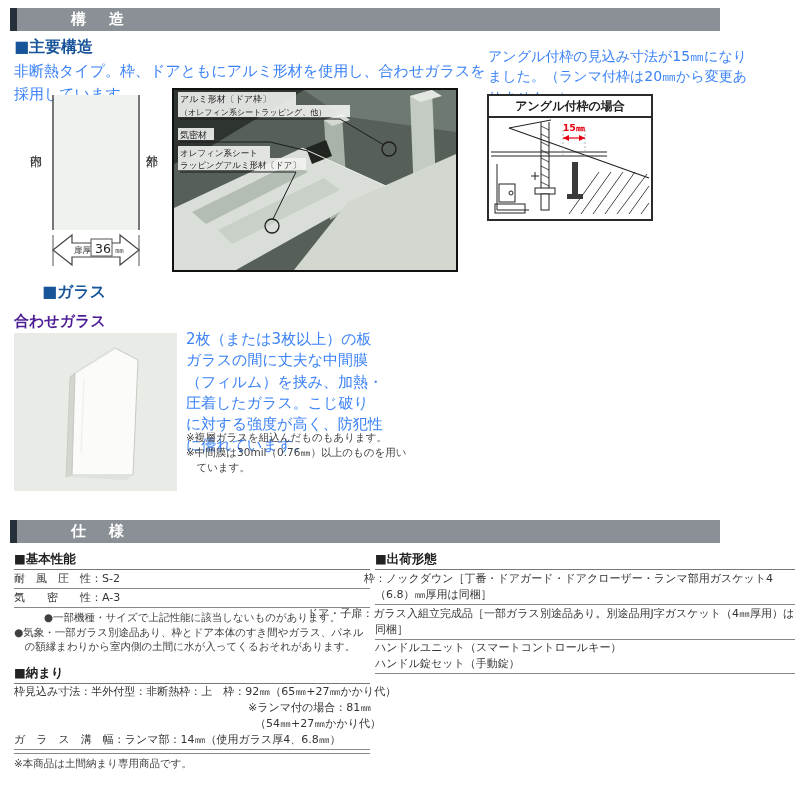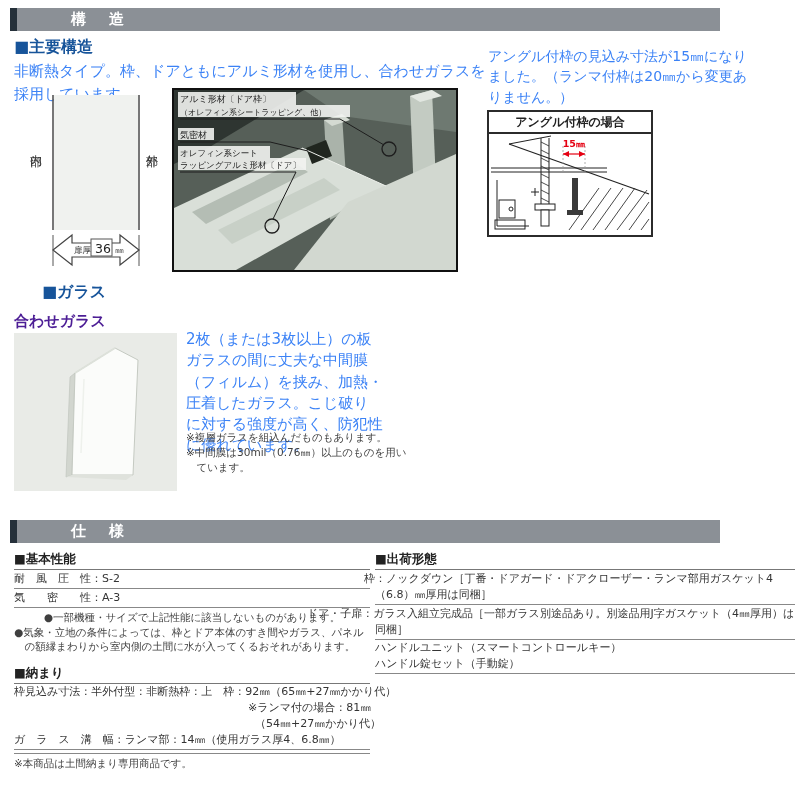--- a/index.html
+++ b/index.html
@@ -11,21 +11,21 @@
   .bar-label{color:#ffffff;font-weight:bold;font-size:15px;letter-spacing:4px;padding-left:14px;line-height:23px;}
   
   .blue-head{position:absolute;left:14px;color:#17549a;font-weight:bold;font-size:16px;}
   .sub-head{position:absolute;left:14px;color:#4c1d95;font-weight:bold;font-size:15px;}
   .body-text{position:absolute;font-size:15px;line-height:1.5;color:#3b82f6;}
   .small-note{font-size:10.5px;line-height:1.4;color:#3f3f3f;}
   .hang1{padding-left:1em;text-indent:-1em;}
   .hang6{padding-left:6.2em;text-indent:-6.2em;}
   
   .photo-box{position:absolute;left:172px;top:88px;width:282px;height:180px;border:2px solid #101010;background:#49514b;}
-  .angle-box{position:absolute;left:487px;top:110px;width:162px;height:123px;border:2px solid #2b2b2b;background:#fff;}
+  .angle-box{position:absolute;left:487px;top:94px;width:162px;height:123px;border:2px solid #2b2b2b;background:#fff;}
   .angle-title{height:20px;border-bottom:2px solid #2b2b2b;text-align:center;font-size:12px;font-weight:bold;color:#222;line-height:20px;}
   .glass-box{position:absolute;left:14px;top:333px;width:163px;height:158px;background:#e9ebe7;}
   
   .spec-col{position:absolute;font-size:11px;line-height:1.45;color:#343434;}
   .spec-head{font-size:12.5px;font-weight:bold;color:#222;border-bottom:1px solid #777;padding-bottom:1px;}
   .spec-row{border-bottom:1px solid #888;padding:1px 0;white-space:nowrap;}
   .spec-line{white-space:nowrap;}
   .dbl-rule{height:3px;border-top:1px solid #888;border-bottom:1px solid #888;margin-top:1px;}
   .ship-row{border-bottom:1px solid #888;padding:1px 0;}
 </style>
@@ -152,21 +152,21 @@
   <div class="section-bar" style="top:520px;">
     <div class="bar-edge"></div>
     <span class="bar-label">仕　様</span>
   </div>
 
   <div class="spec-col" style="left:14px;top:550px;width:356px;">
     <div class="spec-head">■基本性能</div>
     <div class="spec-row">耐　風　圧　性：S-2</div>
     <div class="spec-row">気　　密　　性：A-3</div>
     <div class="small-note" style="margin-top:2px;text-align:center;">●一部機種・サイズで上記性能に該当しないものがあります。</div>
-    <div class="small-note hang1">●気象・立地の条件によっては、枠とドア本体のすき間やガラス、パネルの額縁まわりから室内側の土間に水が入ってくるおそれがあります。</div>
+    <div class="small-note hang1">●気象・一部ガラス別途品あり、枠とドア本体のすき間やガラス、パネルの額縁まわりから室内側の土間に水が入ってくるおそれがあります。</div>
 
     <div class="spec-head" style="margin-top:10px;">■納まり</div>
     <div class="spec-line">枠見込み寸法：半外付型：非断熱枠：上　枠：92㎜（65㎜+27㎜かかり代）</div>
     <div class="spec-line" style="padding-left:234px;">※ランマ付の場合：81㎜</div>
     <div class="spec-line" style="padding-left:241px;">（54㎜+27㎜かかり代）</div>
     <div class="spec-line">ガ　ラ　ス　溝　幅：ランマ部：14㎜（使用ガラス厚4、6.8㎜）</div>
     <div class="dbl-rule"></div>
     <div class="small-note" style="margin-top:2px;">※本商品は土間納まり専用商品です。</div>
 
   </div>

